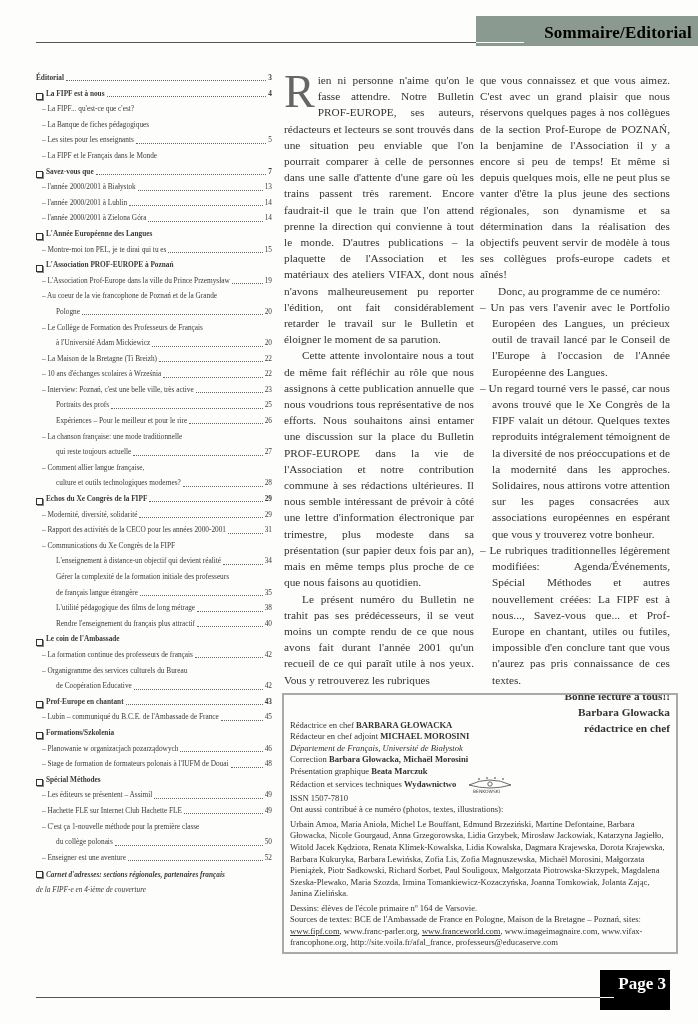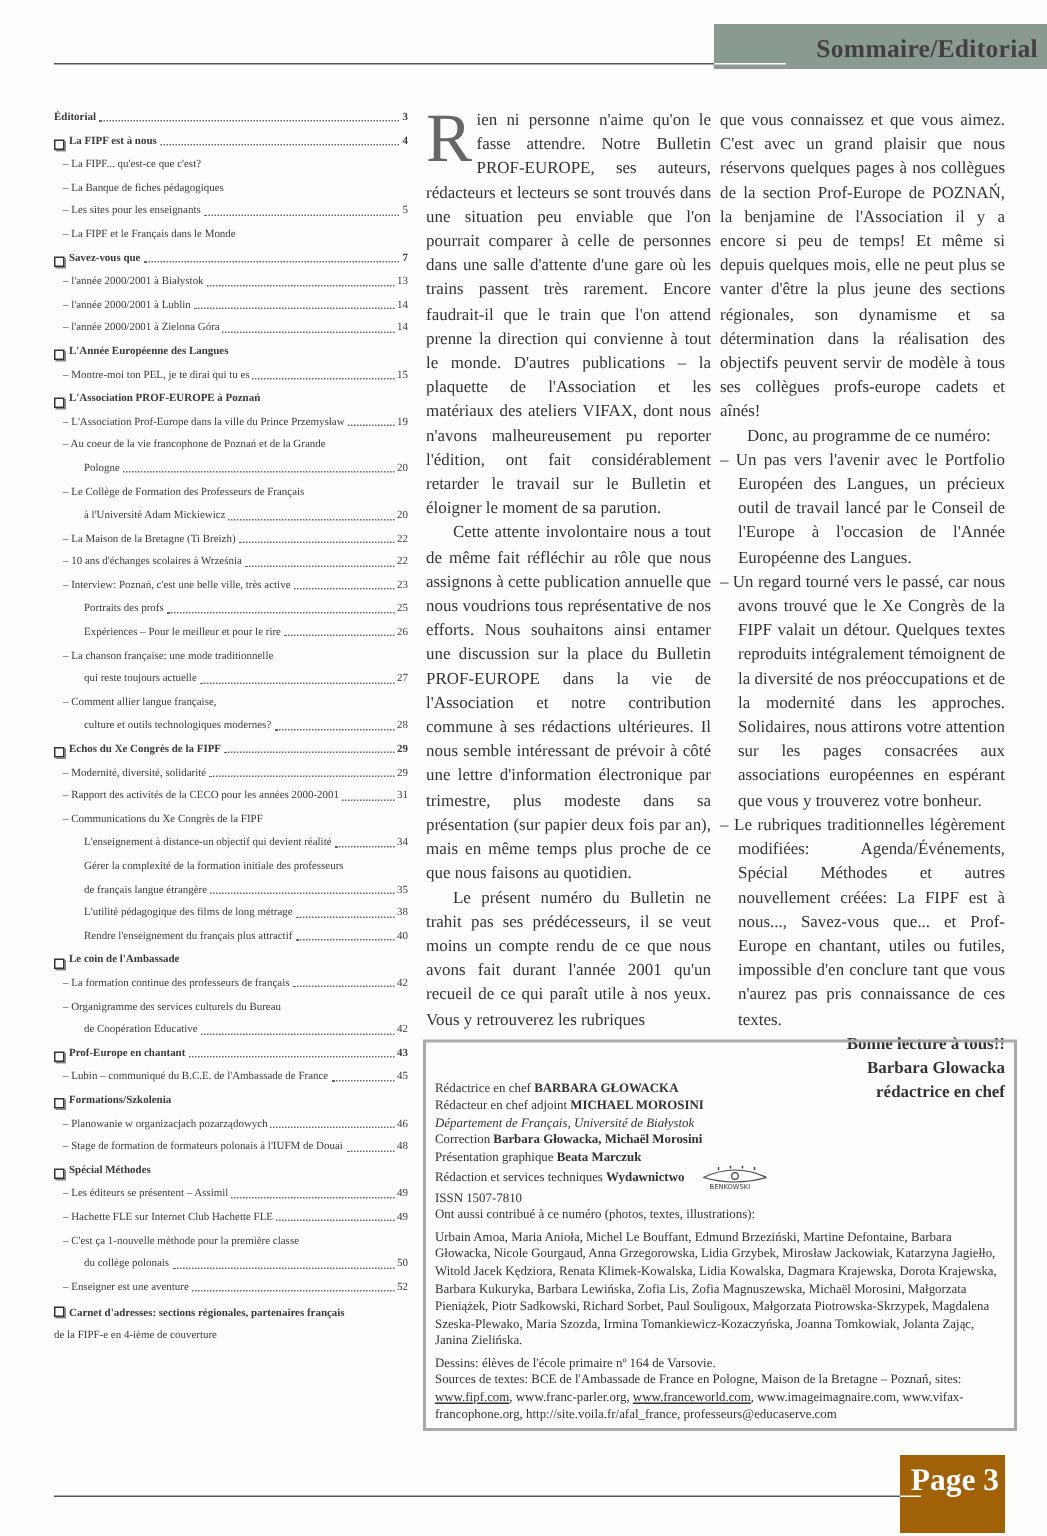--- a/index.html
+++ b/index.html
@@ -2,36 +2,36 @@
 <html><head>
 <meta charset="utf-8">
 <style>
   * { box-sizing: border-box; margin: 0; padding: 0; }
   html, body { width: 698px; height: 1024px; background: #fdfdfb; overflow: hidden; }
   body { position: relative; font-family: "Liberation Serif", "DejaVu Serif", serif; color: #2a2a2a; }
 
   
   .header-rule { position: absolute; left: 36px; top: 42px; width: 440px; height: 1px; background: #555; }
   .header-tab { position: absolute; left: 476px; top: 16px; width: 222px; height: 30px; background: #8a9a91;
-    color: #404040; font-weight: bold; font-size: 17px; text-align: right; padding: 7px 6px 0 0; letter-spacing: 0.2px; }
+    color: #000000; font-weight: bold; font-size: 17px; text-align: right; padding: 7px 6px 0 0; letter-spacing: 0.2px; }
   .header-tab .inner-rule { position: absolute; left: 0; top: 26px; width: 48px; height: 1px; background: #fff; }
 
   
   .toc { position: absolute; left: 36px; top: 72px; width: 236px; font-size: 7.3px; line-height: 12.4px; color: #3a3a3a; }
   .toc-row { display: flex; align-items: flex-end; white-space: nowrap; margin-bottom: 3.2px; }
   .toc-row.h { font-weight: bold; }
   .toc-row.l1 { padding-left: 6px; }
   .toc-row.cont { padding-left: 20px; }
   .toc-text { flex: 0 0 auto; }
   .toc-dots { flex: 1 1 auto; border-bottom: 1px dotted #666; margin: 0 2px 3px; min-width: 4px; }
   .toc-page { flex: 0 0 auto; font-weight: normal; }
   .toc-row.h .toc-page { font-weight: bold; }
   .toc-row.nodots .toc-dots { visibility: hidden; }
   .box { display: inline-block; width: 7px; height: 7px; border: 1px solid #333; margin-right: 3px; vertical-align: -1px; background: #fff; box-shadow: 1px 1px 0 #888; }
-  .toc-footer { margin-top: 2px; font-weight: bold; white-space: normal; line-height: 15px; }
+  .toc-footer { margin-top: 2px; font-weight: bold; white-space: normal; line-height: 15px; font-style: italic; }
 
   
   .col { position: absolute; top: 72px; font-size: 11.3px; line-height: 16.2px; text-align: justify; color: #333; }
   .col1 { left: 284px; width: 190px; }
   .col2 { left: 480px; width: 190px; }
   .col p { margin: 0; }
   .col p.ind { text-indent: 18px; }
   .dropcap { float: left; font-size: 46px; line-height: 36px; margin: 2px 3px 0 0; color: #666; }
   .bullet { padding-left: 12px; text-indent: -12px; }
   .sign { text-align: right; font-weight: bold; }
@@ -41,22 +41,22 @@
     padding: 25px 6px; font-size: 8.6px; line-height: 11.4px; color: #333; }
   .credits .b { font-weight: bold; }
   .credits .i { font-style: italic; }
   .credits .contrib { margin-top: 3px; line-height: 11.6px; text-align: left; }
   .credits .gap { margin-top: 3px; }
   .credits u { text-decoration: underline; }
   .logo { display: inline-block; width: 58px; height: 16px; vertical-align: -6px; margin-left: 3px; }
 
   
   .footer-rule { position: absolute; left: 36px; top: 997px; width: 582px; height: 1px; background: #555; }
-  .footer-tab { position: absolute; left: 600px; top: 970px; width: 70px; height: 52px; background: #a16207;
-    color: #fff; font-weight: bold; font-size: 21px; text-align: right; padding: 4px 4px 0 0; }
+  .footer-tab { position: absolute; left: 600px; top: 970px; width: 70px; height: 40px; background: #000000;
+    color: #fff; font-weight: bold; font-size: 17px; text-align: right; padding: 4px 4px 0 0; }
   .footer-tab .inner-rule { position: absolute; left: 0; top: 27px; width: 14px; height: 1px; background: #fff; }
 </style>
 </head>
 <body>
 
 <div class="header-rule"></div>
 <div class="header-tab">
   <div class="inner-rule"></div>
   <span>Sommaire/Editorial</span>
 </div>

